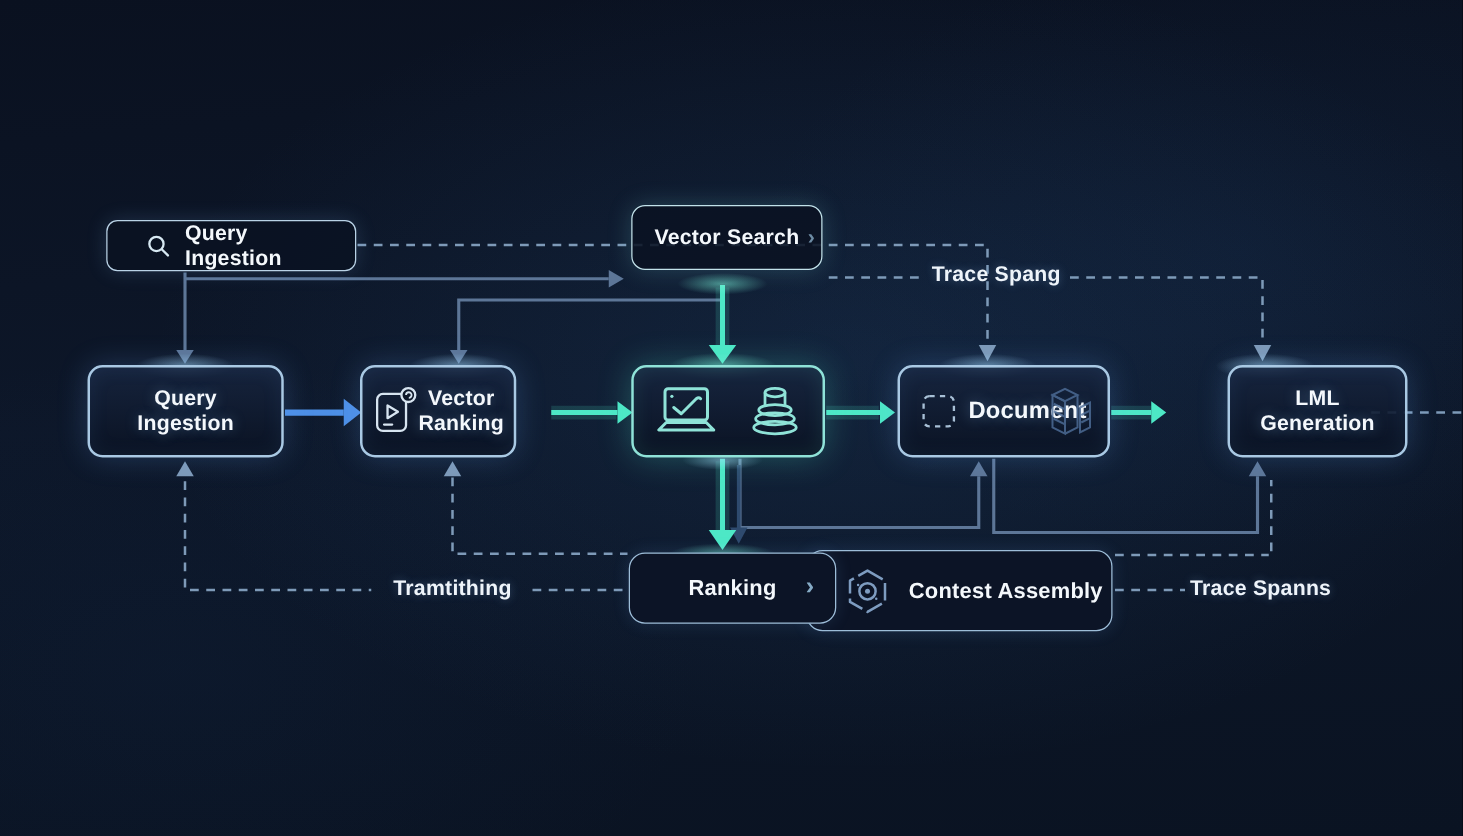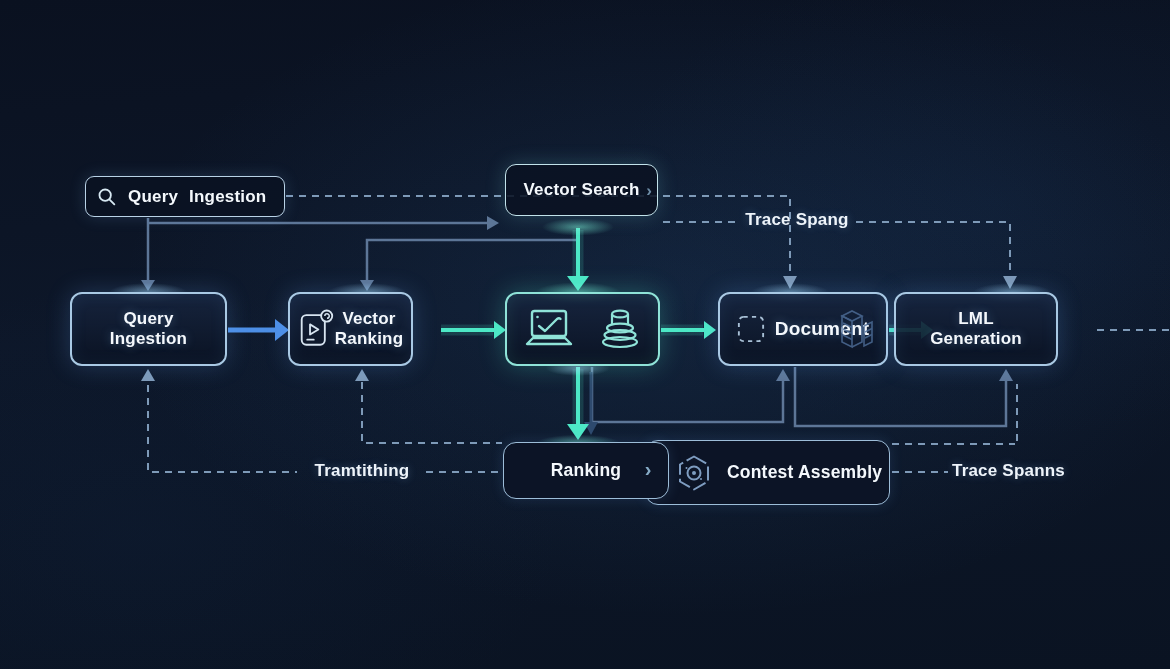--- a/index.html
+++ b/index.html
@@ -24,39 +24,39 @@
   .ah-d{fill:#7e9ab8;} .ah-k{fill:#2e4a6e;}
 
   .glow{position:absolute;z-index:2;pointer-events:none;transform:translate(-50%,-50%);
     background:radial-gradient(closest-side, rgba(170,225,255,.5), rgba(170,225,255,0) 72%);}
   .glow.teal{background:radial-gradient(closest-side, rgba(120,240,215,.55), rgba(120,240,215,0) 72%);}
 
   .lbl-box{position:absolute;z-index:3;display:flex;align-items:center;
     border:1.5px solid #b9d2e6;border-radius:9px;background:rgba(10,18,34,.88);
     font-size:17px;font-weight:700;letter-spacing:.2px;
     box-shadow:0 0 16px rgba(120,180,240,.18);}
-  #qi-label{left:85px;top:176px;width:200px;height:41px;padding:0 10px;gap:10px;word-spacing:6px;}
+  #qi-label{left:85px;top:176px;width:200px;height:41px;padding:0 30px;gap:10px;word-spacing:6px;}
   #vs-label{left:505px;top:164px;width:153px;height:52px;border-radius:11px;
     justify-content:center;border-color:#c2e2ea;box-shadow:0 0 20px rgba(120,210,220,.22);}
   .chev{color:#86abc6;font-size:20px;font-weight:700;line-height:1;}
   #vs-label .chev{position:absolute;right:5px;top:50%;transform:translateY(-50%);font-size:17px;opacity:.8;}
 
   .node{position:absolute;z-index:3;top:292px;height:74px;border:2px solid #a9c9e4;border-radius:12px;
     background:linear-gradient(180deg, rgba(23,37,63,.88), rgba(10,18,34,.92));
     box-shadow:0 0 24px rgba(110,175,255,.22), inset 0 0 16px rgba(90,150,220,.10);
     display:flex;align-items:center;justify-content:center;text-align:center;
     font-size:17px;font-weight:700;line-height:1.16;letter-spacing:.2px;}
   .node .txt{text-shadow:0 0 10px rgba(140,200,255,.35);}
   #qi-main{left:70px;width:157px;}
   #vs-main{left:288px;width:125px;text-align:center;}
   #hub{left:505px;width:155px;border-color:#8fe3d8;gap:22px;
     box-shadow:0 0 26px rgba(80,230,200,.28), inset 0 0 16px rgba(90,220,195,.12);}
   #doc{left:718px;width:170px;gap:10px;font-size:19px;}
   #doc .cubes{position:absolute;right:6px;top:8px;opacity:.8;}
-  #lml{left:894px;width:164px;}
+  #lml{left:982px;width:144px;}
 
   .b-box{position:absolute;z-index:3;display:flex;align-items:center;border:1.5px solid #9dbdd8;
     border-radius:13px;background:#0c1426;font-size:17.5px;font-weight:700;letter-spacing:.2px;
     box-shadow:0 0 14px rgba(110,175,255,.14);}
   #contest-box{left:645px;top:440px;width:245px;height:65px;padding-left:28px;gap:13px;}
   #ranking-box{left:503px;top:442px;width:166px;height:57px;justify-content:center;z-index:4;}
   #rank-chev{position:absolute;left:638px;top:459px;z-index:5;width:20px;text-align:center;}
 
   .float-label{position:absolute;z-index:3;font-size:17px;font-weight:700;letter-spacing:.2px;
     color:#eef4fa;text-shadow:0 0 8px rgba(150,200,255,.3);}

